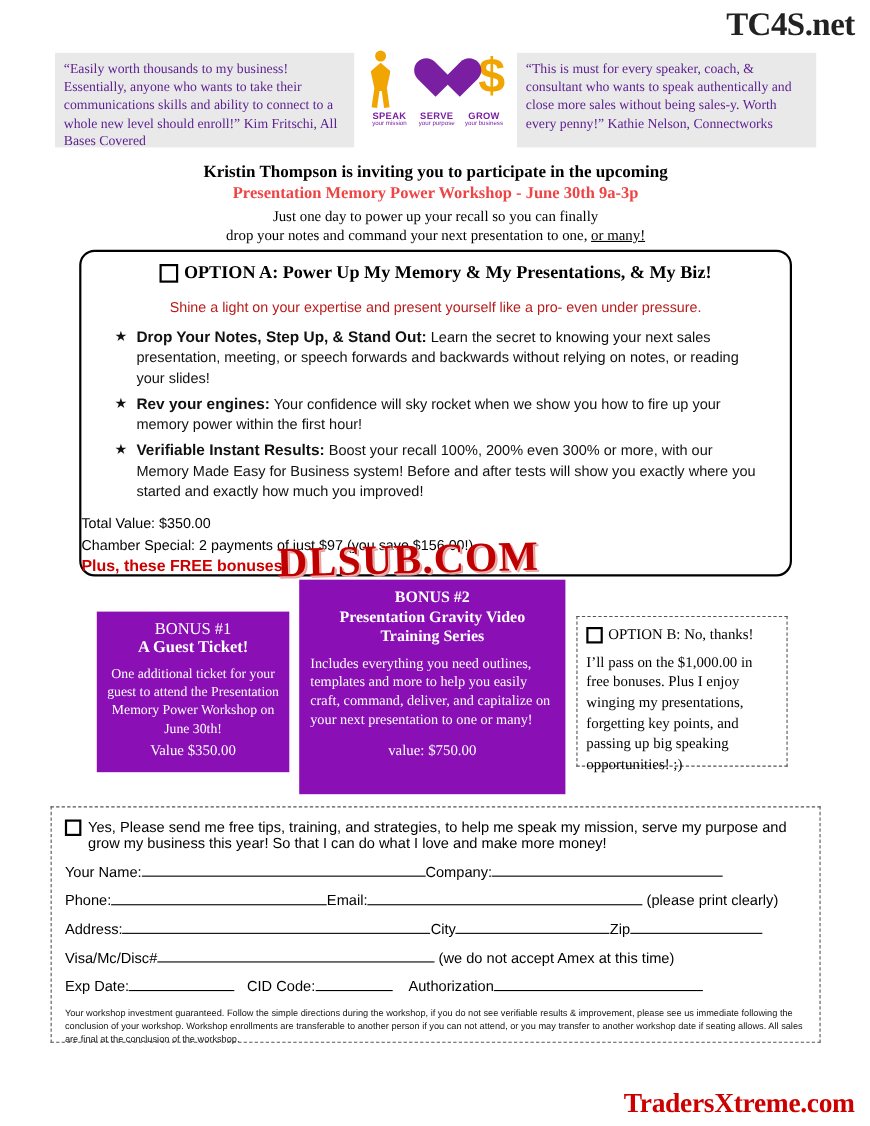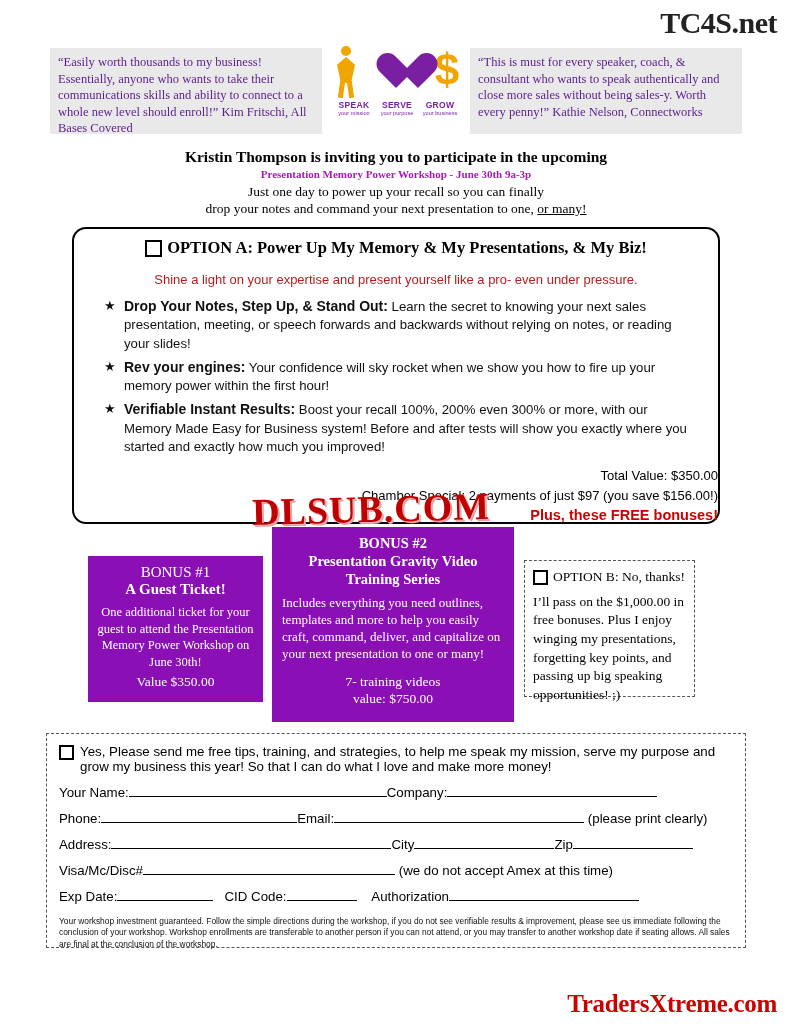--- a/index.html
+++ b/index.html
@@ -136,23 +136,23 @@
     text-align: center;
   }
   .hl1 {
     font-family: "Liberation Serif", serif;
     font-size: 15.5px;
     font-weight: bold;
     color: #000;
   }
   .hl2 {
     font-family: "Liberation Serif", serif;
-    font-size: 11px;
-    font-weight: bold;
-    color: #a21caf;
+    font-size: 15px;
+    font-weight: bold;
+    color: #ef4444;
     margin-top: 2px;
   }
   .hl3 {
     font-family: "Liberation Serif", serif;
     font-size: 13.5px;
     margin-top: 4px;
   }
   .hl4 {
     font-family: "Liberation Serif", serif;
     font-size: 13.5px;
@@ -199,21 +199,21 @@
     margin: 10px 28px 0 28px;
     font-size: 13.2px;
     line-height: 1.38;
     color: #111;
   }
   .bullet { margin-bottom: 5px; position: relative; padding-left: 22px; }
   .star { position: absolute; left: 2px; top: 0px; font-size: 13px; }
   .bl-head { font-weight: bold; font-size: 14px; }
   .totals {
     margin-top: 10px;
-    text-align: right;
+    text-align: left;
     font-size: 13px;
     line-height: 1.5;
   }
   .bonus-line {
     color: #cc0000;
     font-weight: bold;
     font-size: 14.5px;
   }
 
   
@@ -265,21 +265,21 @@
   }
   .bonus2 .b-t1 { font-size: 14.5px; font-weight: bold; }
   .bonus2 .b-t2 { font-size: 14.5px; font-weight: bold; line-height: 1.25; }
   .bonus2 .b-body { font-size: 13px; line-height: 1.3; margin-top: 7px; text-align: left; }
   .bonus2 .b-val { font-size: 13.5px; margin-top: 10px; line-height: 1.3; }
 
   .optB {
     position: absolute;
     left: 524px;
     top: 560px;
-    width: 171px;
+    width: 192px;
     height: 137px;
     border: 1px dashed #555;
     box-sizing: border-box;
     padding: 7px 8px;
     font-family: "Liberation Serif", serif;
     font-size: 13.5px;
     line-height: 1.38;
   }
   .optB-title { display: flex; align-items: center; margin-bottom: 6px; }
   .optB .chk { width: 15px; height: 15px; border-width: 2px; }
@@ -392,21 +392,20 @@
     <div class="b-t2">A Guest Ticket!</div>
     <div class="b-body">One additional ticket for your guest to attend the Presentation Memory Power Workshop on June 30th!</div>
     <div class="b-val">Value $350.00</div>
   </div>
 
   <div class="bonus2">
     <div class="b-t1">BONUS #2</div>
     <div class="b-t2">Presentation Gravity Video Training Series</div>
     <div class="b-body">Includes everything you need outlines, templates and more to help you easily craft, command, deliver, and capitalize on your next presentation to one or many!</div>
     <div class="b-val">
-      <div>7- training videos</div>
       <div>value: $750.00</div>
     </div>
   </div>
 
   <div class="optB">
     <div class="optB-title">
       <span class="chk"></span>
       <span>OPTION B: No, thanks!</span>
     </div>
     <div>I’ll pass on the $1,000.00 in free bonuses. Plus I enjoy winging my presentations, forgetting key points, and passing up big speaking opportunities! ;)</div>

